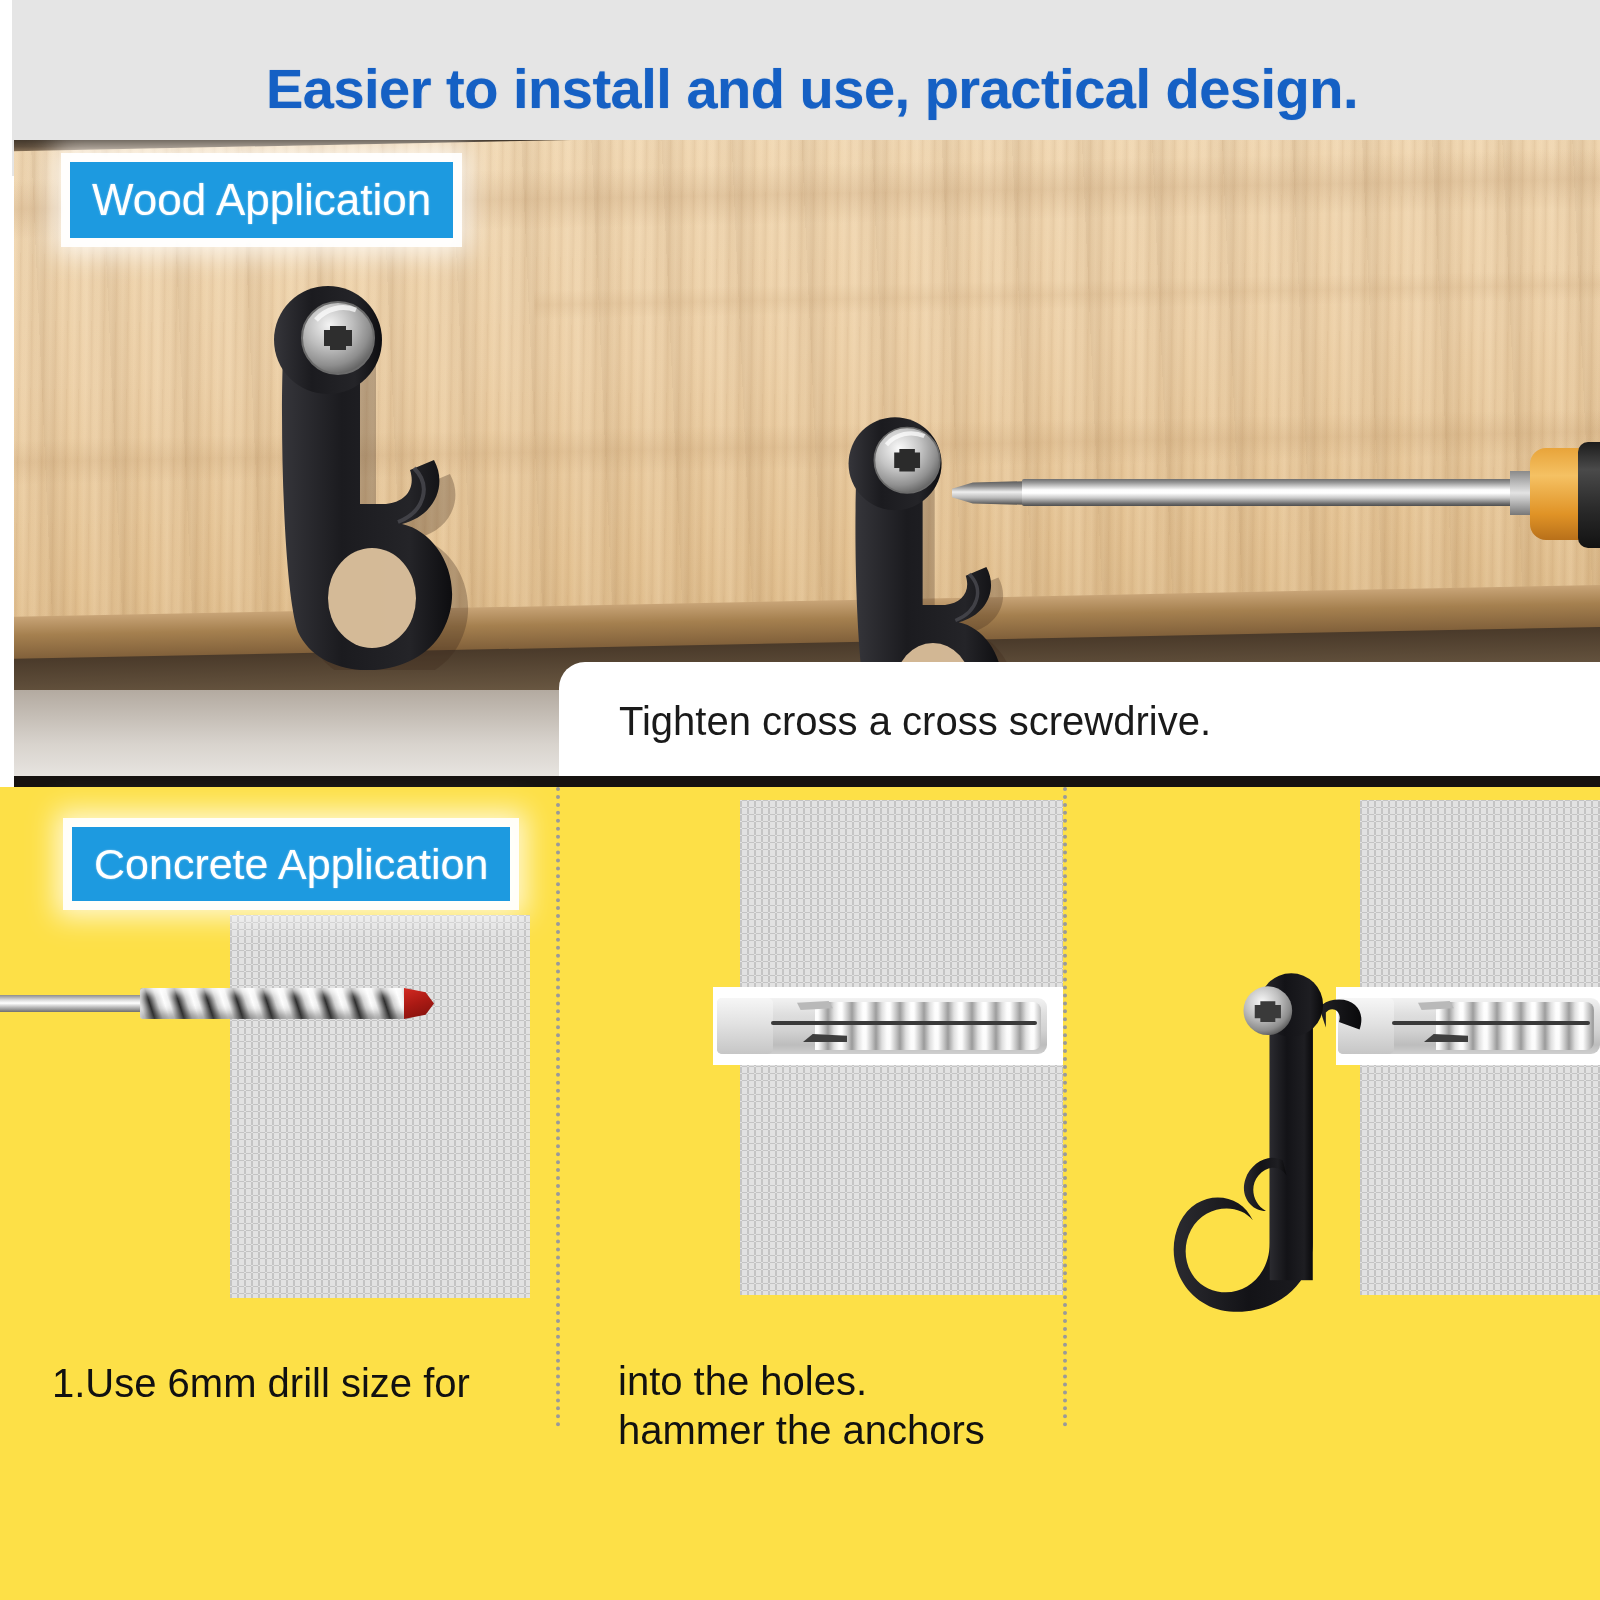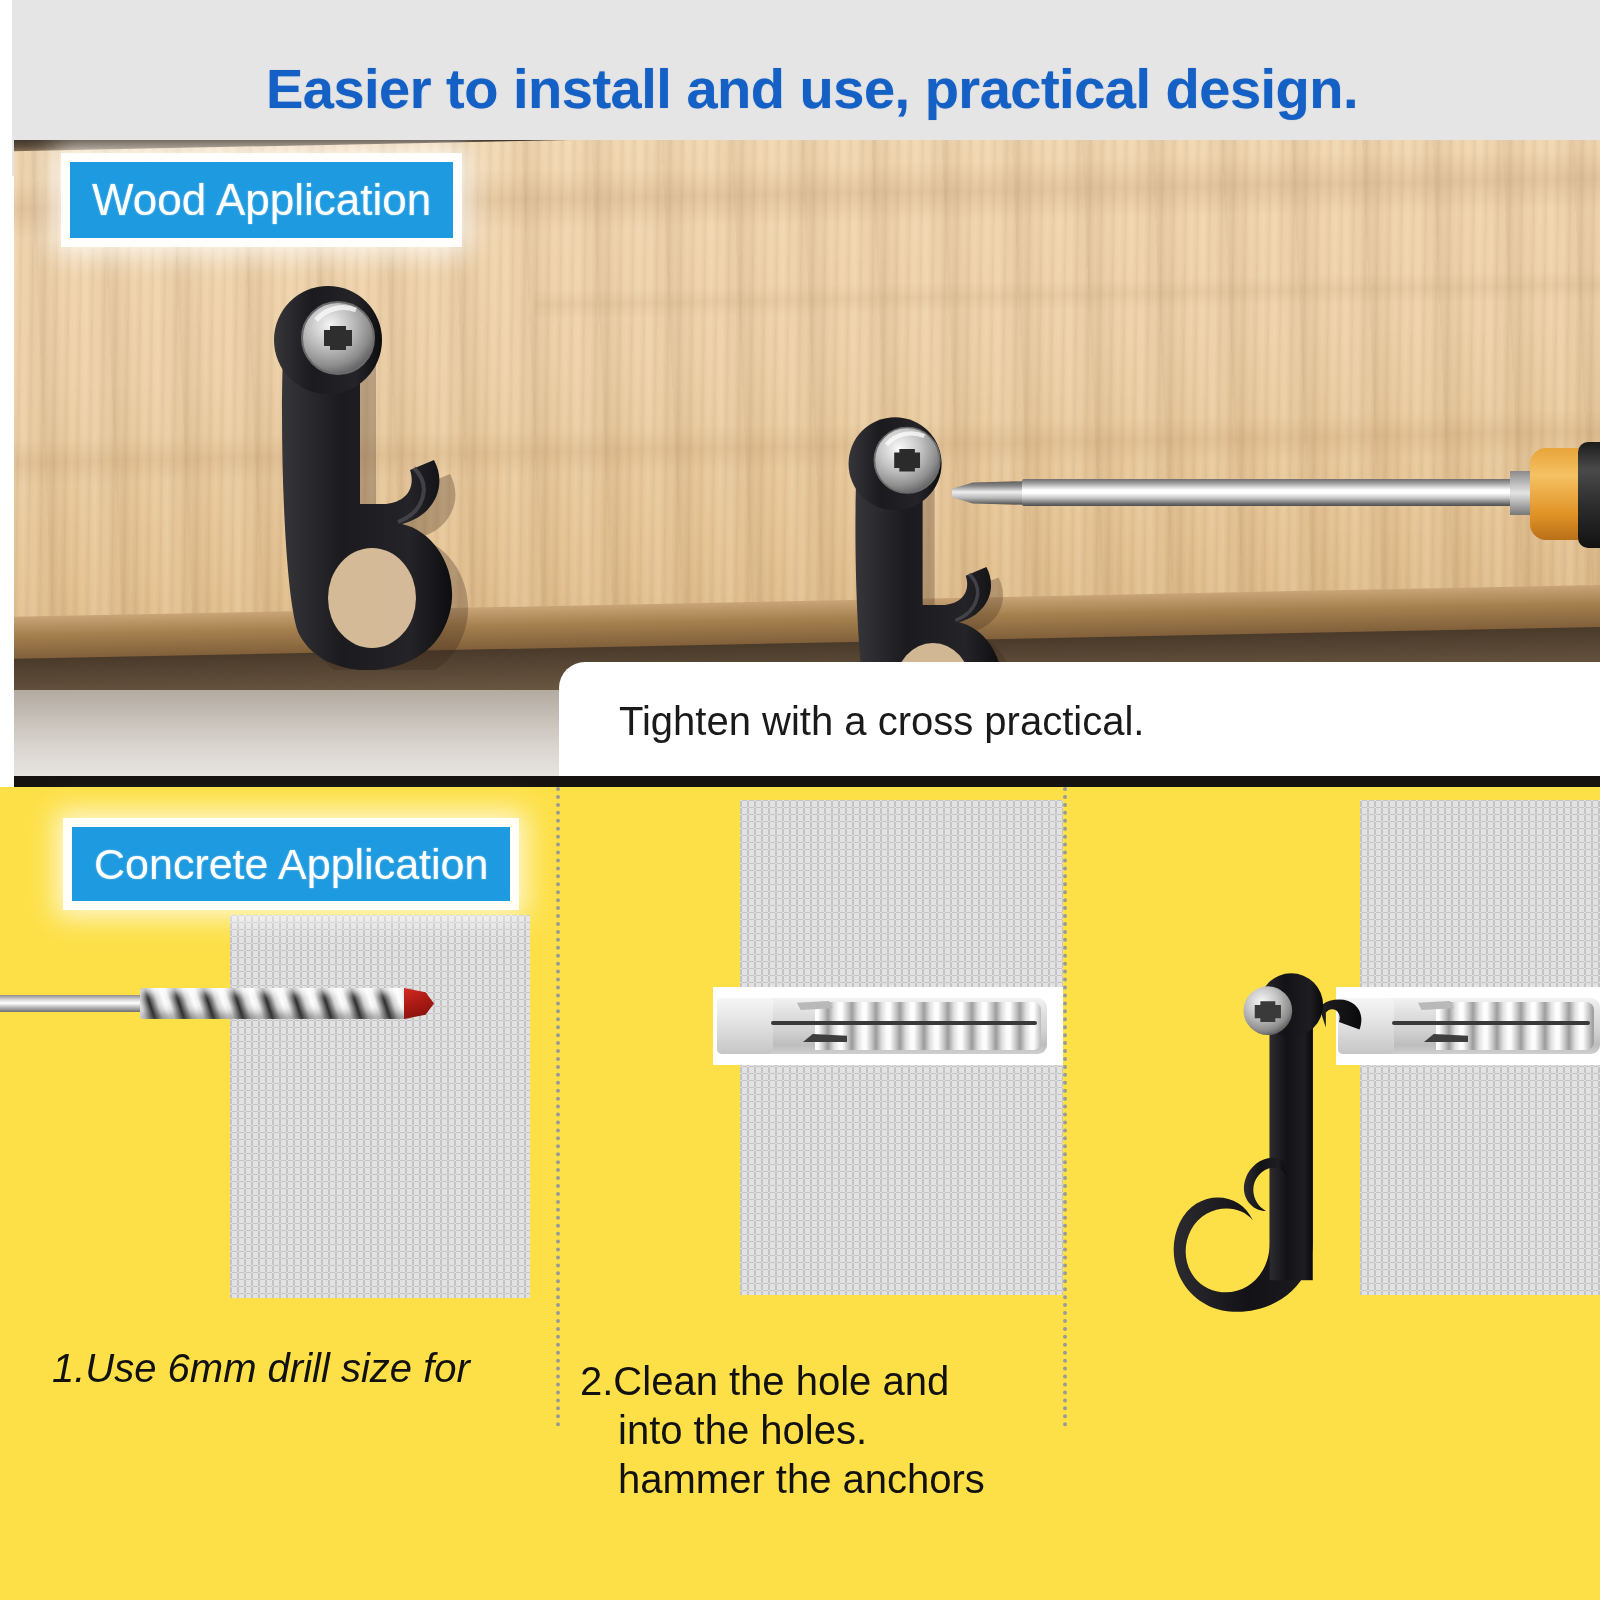--- a/index.html
+++ b/index.html
@@ -361,21 +361,21 @@
     <div class="sd-ferrule"></div>
     <div class="sd-handle-orange"></div>
     <div class="sd-handle-black"></div>
   </div>
 
   <div class="tag tag-wood">
     <span>Wood Application</span>
   </div>
 
   <div class="wood-caption">
-    <span>Tighten with a cross practical.</span>
+    <span>Tighten cross a cross screwdrive.</span>
   </div>
 </div>
 
 <div class="separator"></div>
 
 <div class="concrete-section">
 
   <div class="concrete-block" style="left:230px; top:128px; width:300px; height:383px;"></div>
 
   <div class="drill">
@@ -444,24 +444,23 @@
     </svg>
   </div>
 
   <div class="divider" style="left:556px; top:0px; height:640px;"></div>
   <div class="divider" style="left:1063px; top:0px; height:640px;"></div>
 
   <div class="tag tag-concrete">
     <span>Concrete Application</span>
   </div>
 
-  <div class="step-caption" style="left:52px; top:557px;font-style:italic;">
+  <div class="step-caption" style="left:52px; top:572px;">
     <span class="ln">1.Use 6mm drill size for</span>
   </div>
 
   <div class="step-caption" style="left:580px; top:570px;">
-    <span class="ln">2.Clean the hole and</span>
     <span class="ln ind">into the holes.</span>
     <span class="ln ind">hammer the anchors</span>
   </div>
 
 
 </div>
 
 </body></html>

